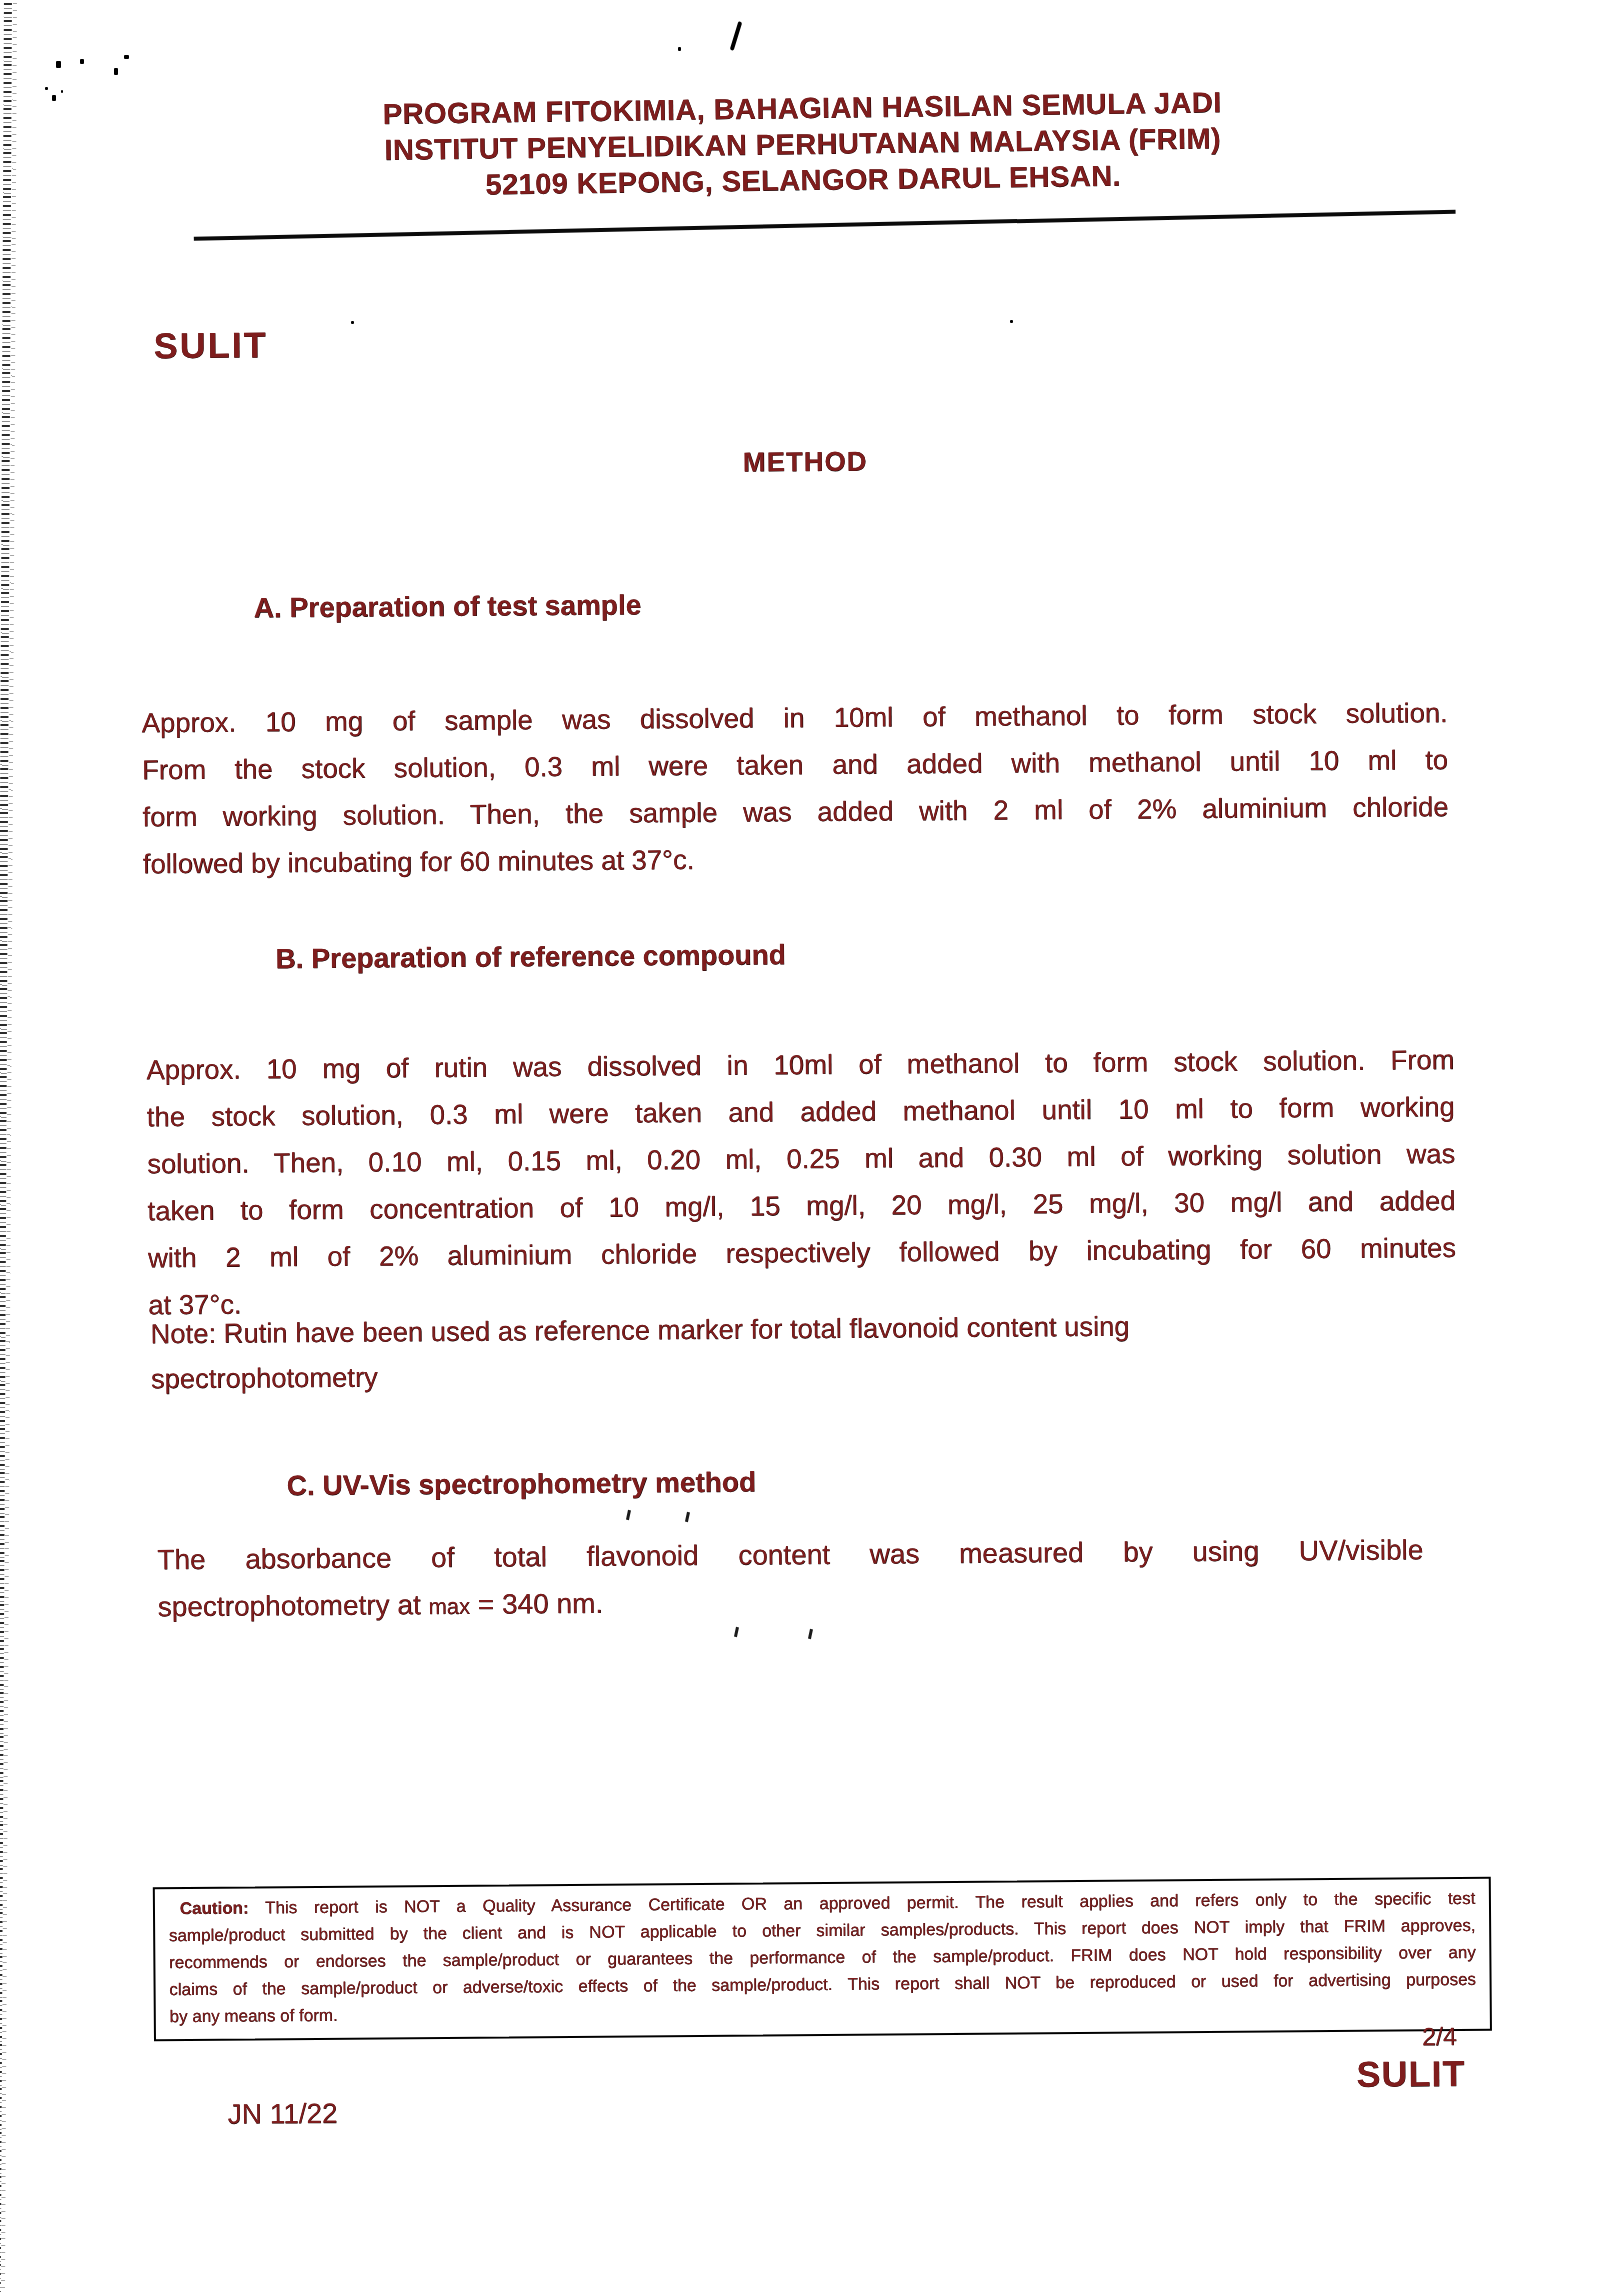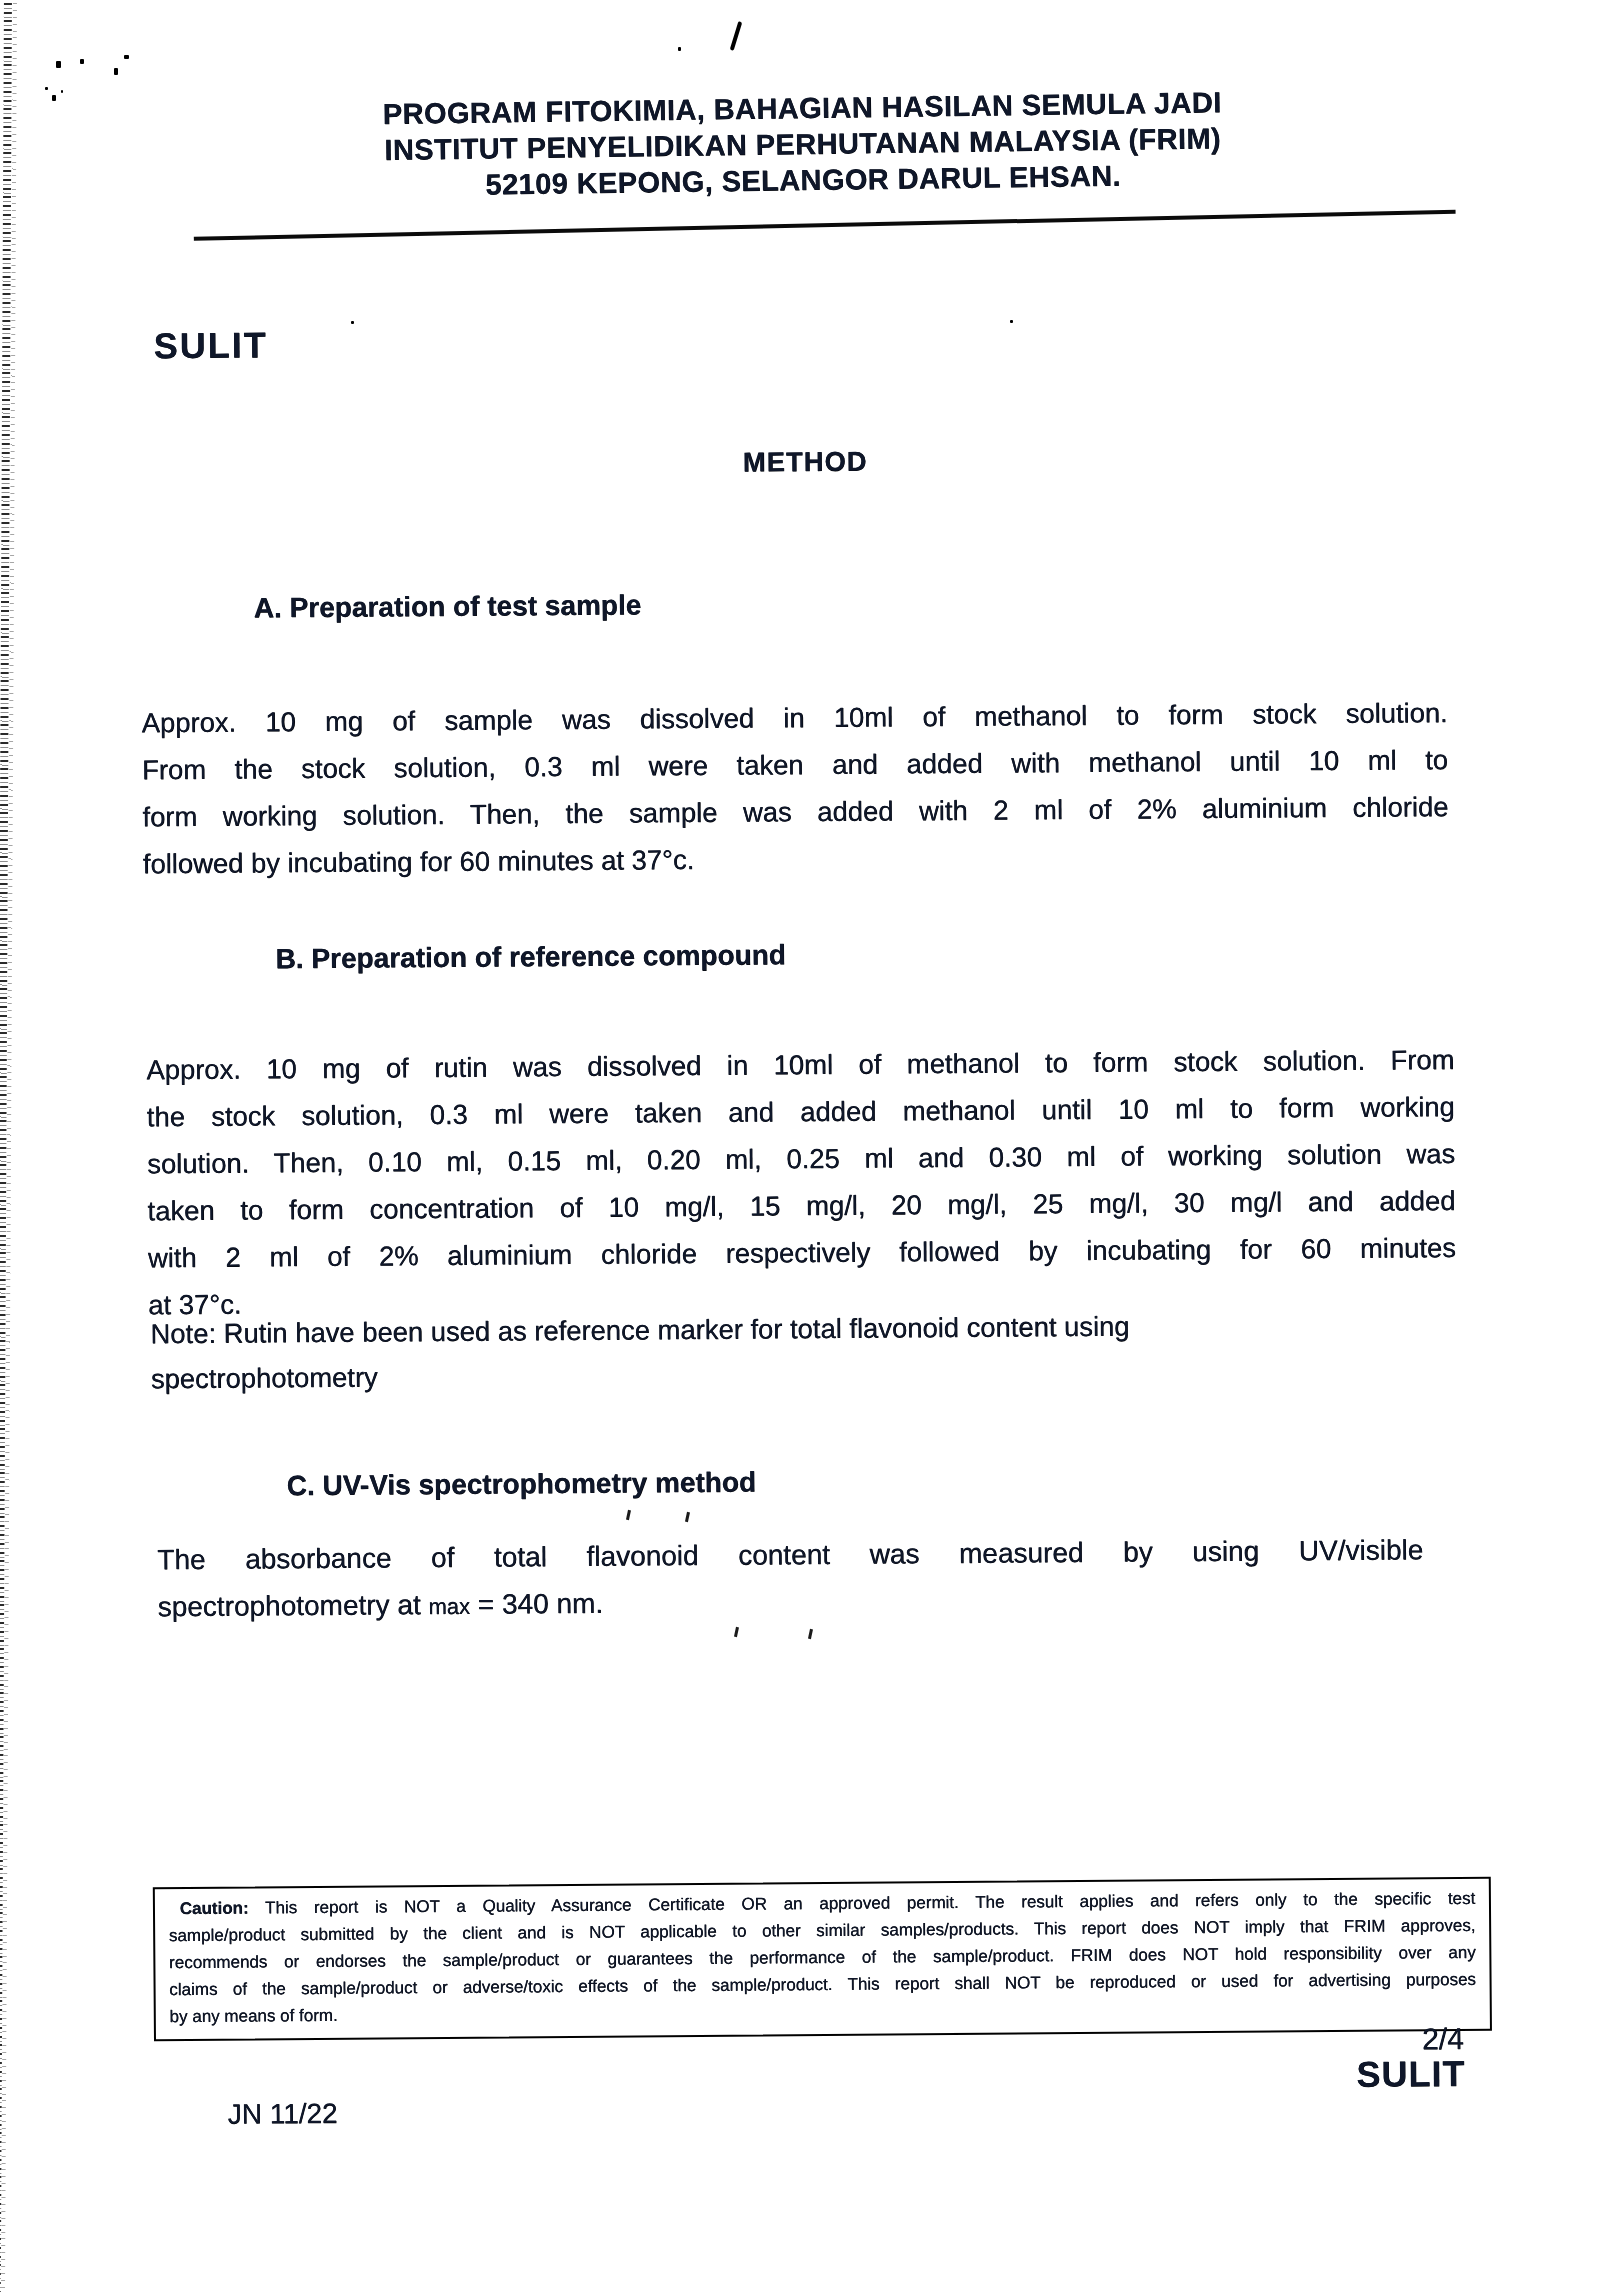--- a/index.html
+++ b/index.html
@@ -1,21 +1,21 @@
 <!DOCTYPE html>
 <html><head>
 <meta charset="utf-8">
 <style>
   html,body{margin:0;padding:0;background:#888;}
   .page{
     position:relative;
     width:1621px;height:2293px;
     background:#ffffff;
     font-family:"Liberation Sans", sans-serif;
-    color:#0f172a;
+    color:#7f1d1d;
     overflow:hidden;
   }
   .tilt{position:absolute;inset:0;transform:rotate(-0.45deg);}
   .abs{position:absolute;}
   .bold{font-weight:bold;margin-left:11px;}
   .inkline{text-shadow:0.3px 0.3px 0 #000;}
   .inksoft{text-shadow:0.2px 0.2px 0 #000;}
 
   
   .letterhead{
@@ -50,21 +50,21 @@
     top:1882px;left:147px;width:1338px;
     border:2.9px solid #000;
     padding:5.9px 13.7px 8.8px 13.7px;box-sizing:border-box;
     font-size:17px;line-height:27px;
   }
   .cline{width:100%;}
   .cjust{text-align:justify;text-align-last:justify;}
 
   
   .foot-ref{top:2094px;left:220px;font-size:28px;}
-  .foot-page{top:2027px;left:1415px;font-size:30px;}
+  .foot-page{top:2027px;left:1415px;font-size:25px;}
   .foot-sulit{top:2058px;left:1349px;font-size:36px;font-weight:bold;letter-spacing:1px;}
 
   
   .edge-strip{
     position:absolute;left:3.9px;top:-5.9px;width:7.8px;height:2305px;
     transform:rotate(0.28deg);transform-origin:top left;
     background:repeating-linear-gradient(
       to bottom,
       rgba(5,5,5,0.85) 0px, rgba(5,5,5,0.85) 2px,
       rgba(0,0,0,0) 2px, rgba(0,0,0,0) 4.9px,

